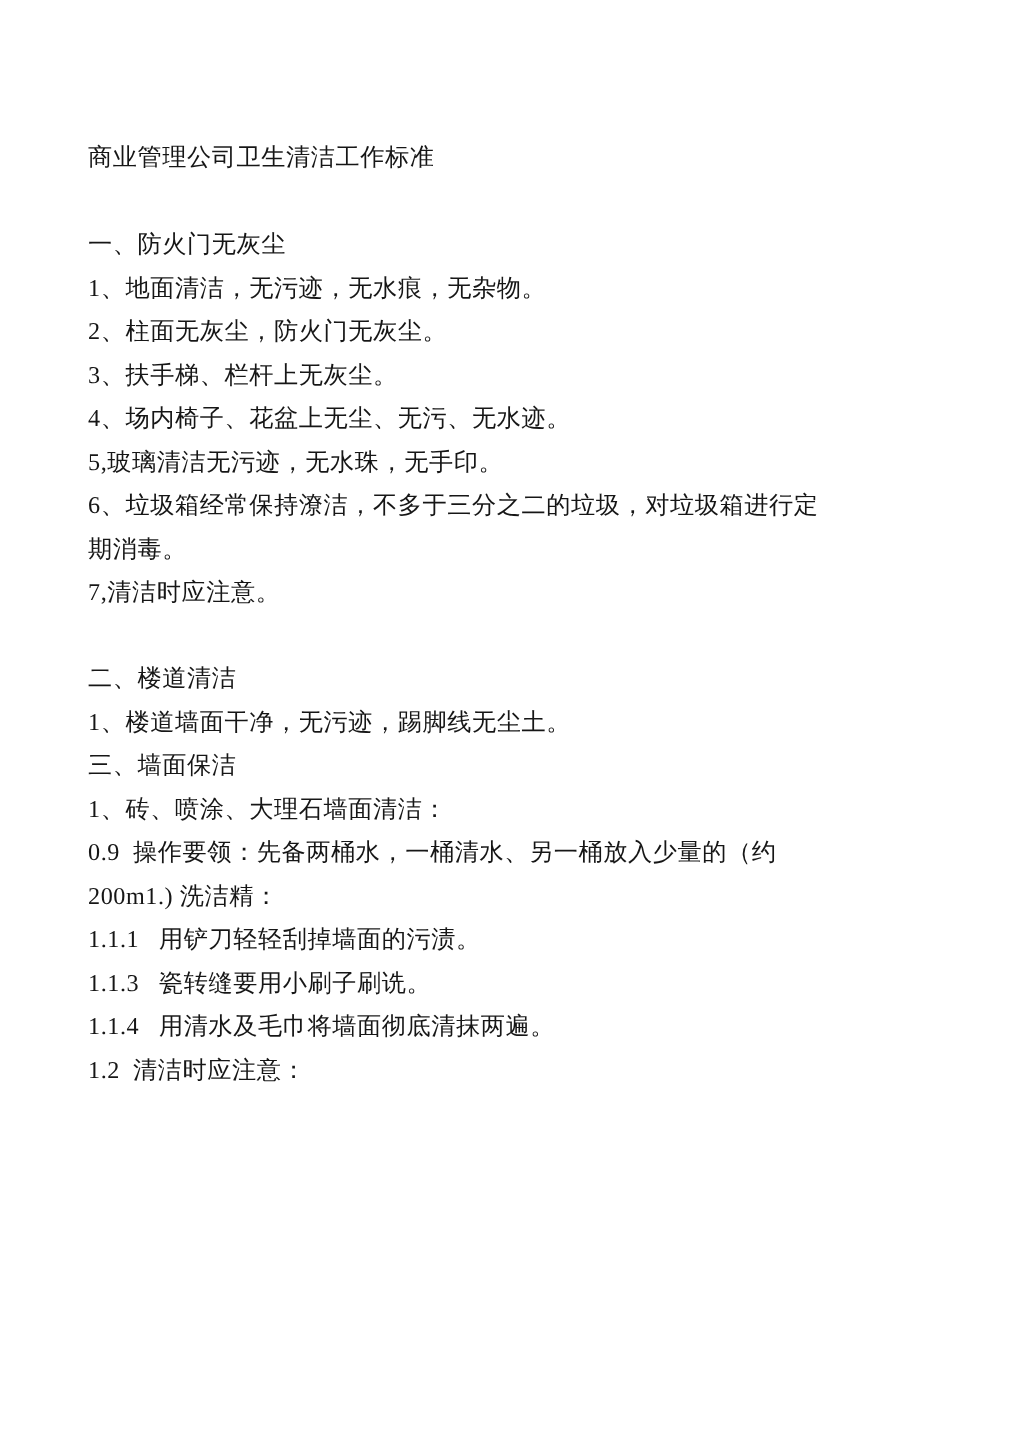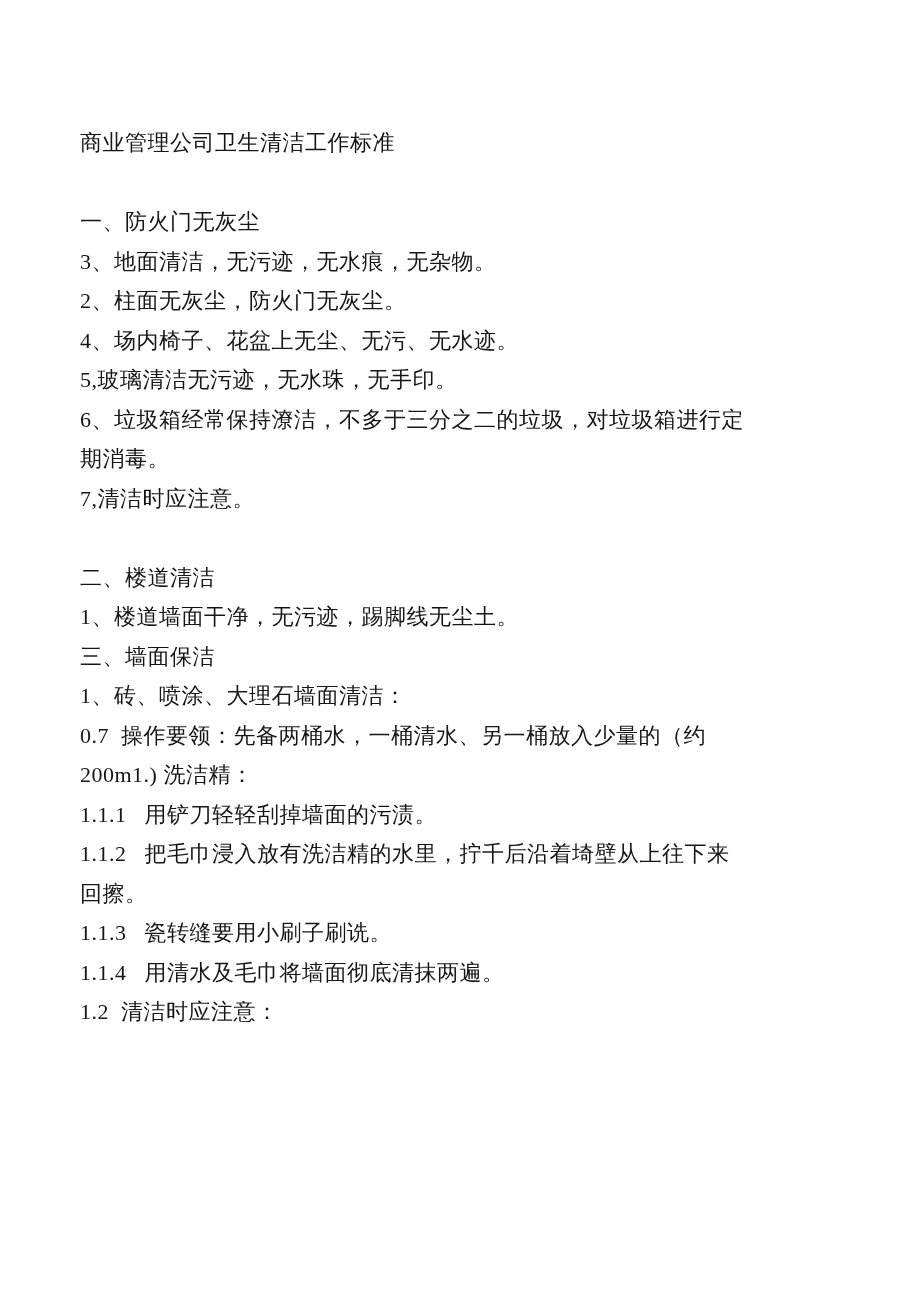--- a/index.html
+++ b/index.html
@@ -33,34 +33,33 @@
     margin-top: 39.5px !important;
   }
 </style>
 </head>
 <body>
 
 <div class="page">
   <p class="doc-title">商业管理公司卫生清洁工作标准</p>
 
   <p>一、防火门无灰尘</p>
-  <p>3、地面清洁，无污迹，无水痕，无杂物。</p>
+  <p>1、地面清洁，无污迹，无水痕，无杂物。</p>
   <p>2、柱面无灰尘，防火门无灰尘。</p>
+  <p>3、扶手梯、栏杆上无灰尘。</p>
   <p>4、场内椅子、花盆上无尘、无污、无水迹。</p>
   <p>5,玻璃清洁无污迹，无水珠，无手印。</p>
   <p>6、垃圾箱经常保持潦洁，不多于三分之二的垃圾，对垃圾箱进行定
 期消毒。</p>
   <p>7,清洁时应注意。</p>
 
   <p class="gap-above">二、楼道清洁</p>
   <p>1、楼道墙面干净，无污迹，踢脚线无尘土。</p>
 
   <p>三、墙面保洁</p>
   <p>1、砖、喷涂、大理石墙面清洁：</p>
-  <p>0.7  操作要领：先备两桶水，一桶清水、另一桶放入少量的（约
+  <p>0.9  操作要领：先备两桶水，一桶清水、另一桶放入少量的（约
 200m1.) 洗洁精：</p>
   <p>1.1.1   用铲刀轻轻刮掉墙面的污渍。</p>
-  <p>1.1.2   把毛巾浸入放有洗洁精的水里，拧千后沿着埼壁从上往下来
-回擦。</p>
   <p>1.1.3   瓷转缝要用小刷子刷诜。</p>
   <p>1.1.4   用清水及毛巾将墙面彻底清抹两遍。</p>
   <p>1.2  清洁时应注意：</p>
 </div>
 
 </body></html>

